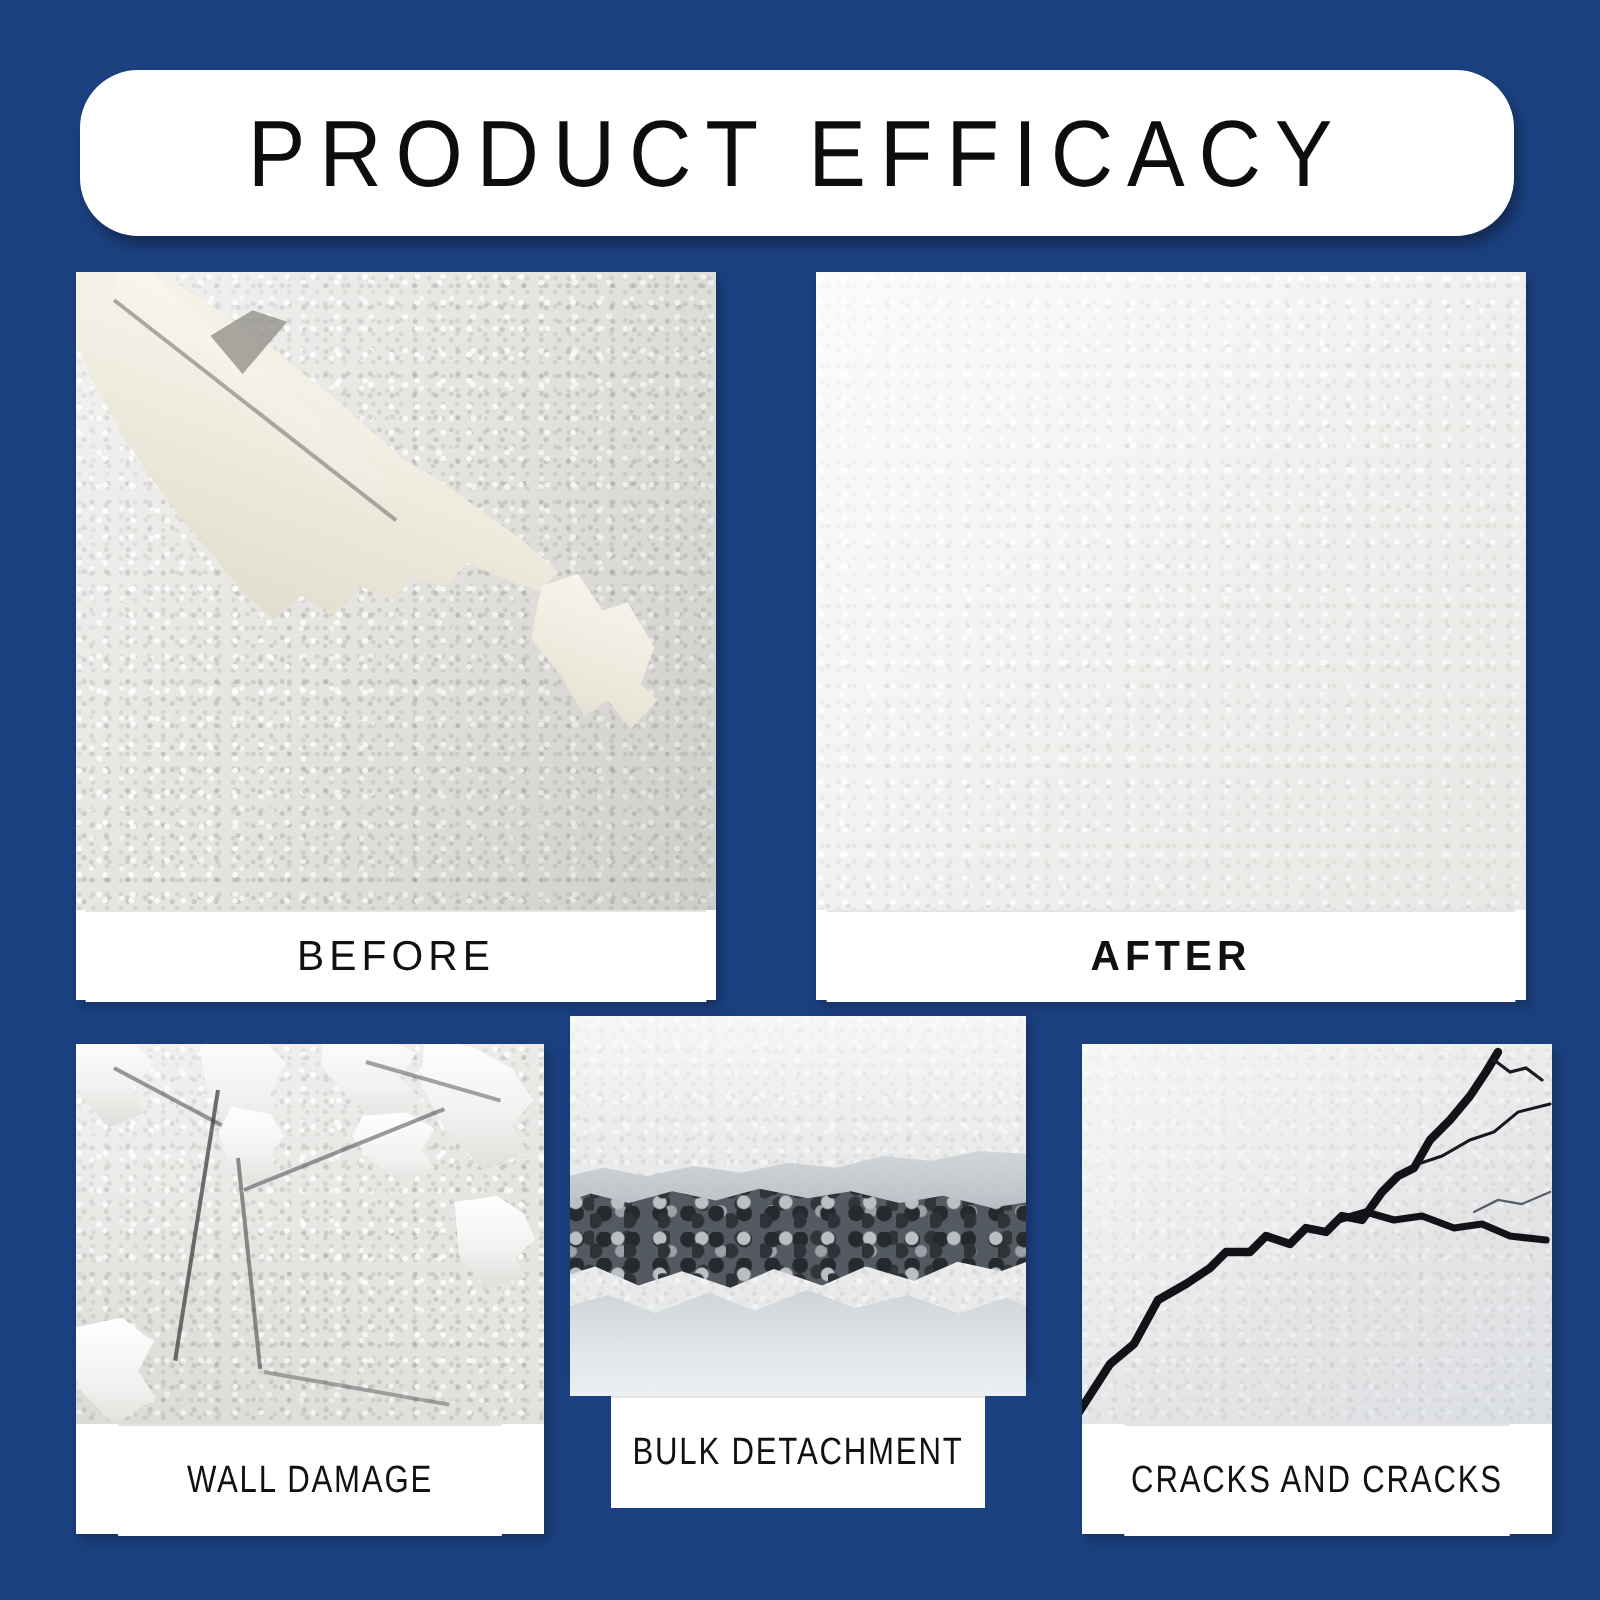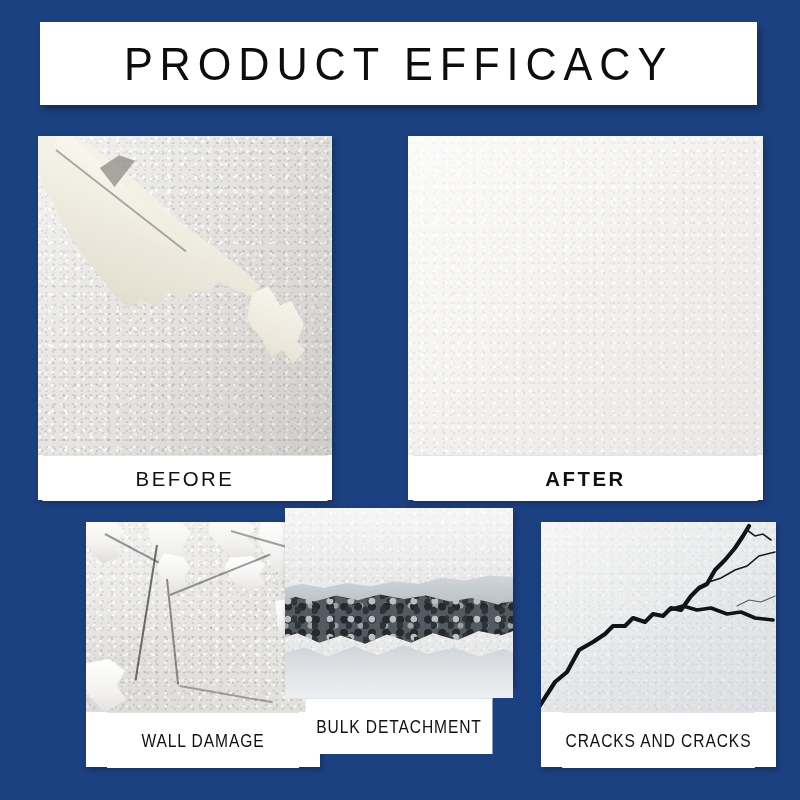--- a/index.html
+++ b/index.html
@@ -6,50 +6,50 @@
   body{
     width:800px;height:800px;overflow:hidden;
     background:#1c4181;
     font-family:"Liberation Sans", sans-serif;
     position:relative;
   }
   #poster{position:absolute;inset:0;background:#1c4181;}
 
   
   .header-band{
-    position:absolute;left:40px;top:22px;width:717px;height:83px;
+    position:absolute;left:40px;top:35px;width:717px;height:83px;
     background:#ffffff;
     box-shadow:3px 5px 7px rgba(0,0,0,0.33);
-    display:flex;align-items:center;justify-content:center;
+    display:flex;align-items:center;justify-content:center;border-radius:29px;
   }
   .header-title{
     font-size:47px;
     letter-spacing:7.5px;
     color:#0d0d0d;
     font-weight:400;
     transform:scaleX(0.92);
     white-space:nowrap;
     line-height:1;
   }
 
   
   .panel{position:absolute;background:#fff;box-shadow:2px 3px 6px rgba(0,0,0,0.28);}
   .panel .photo{position:relative;overflow:hidden;width:100%;background:#e9e9e9;}
   .panel .cap{
     width:100%;display:flex;align-items:center;justify-content:center;
     background:#ffffff;color:#111;white-space:nowrap;
   }
   
-  #p-before{left:38px;top:136px;width:294px;height:364px;}
+  #p-before{left:38px;top:136px;width:320px;height:364px;}
   #p-after {left:408px;top:136px;width:355px;height:364px;font-weight:bold;}
   .row1 .photo{height:319px;}
   .row1 .cap{height:45px;font-size:21px;letter-spacing:2.6px;transform:scaleX(0.97);}
 
   
-  #p-wall {left:38px; top:522px;width:234px;height:245px;margin-left:48px;}
+  #p-wall {left:38px; top:522px;width:234px;height:245px;}
   #p-bulk {left:285px;top:508px;width:228px;height:179px;}
   #p-crack{left:541px;top:522px;width:235px;height:245px;}
   .row2 .photo{height:190px;}
   .row2 .cap{height:55px;font-size:19px;letter-spacing:1.1px;transform:scaleX(0.82);}
 
   
   .tex{position:absolute;inset:0;}
 
   
   .stucco{

